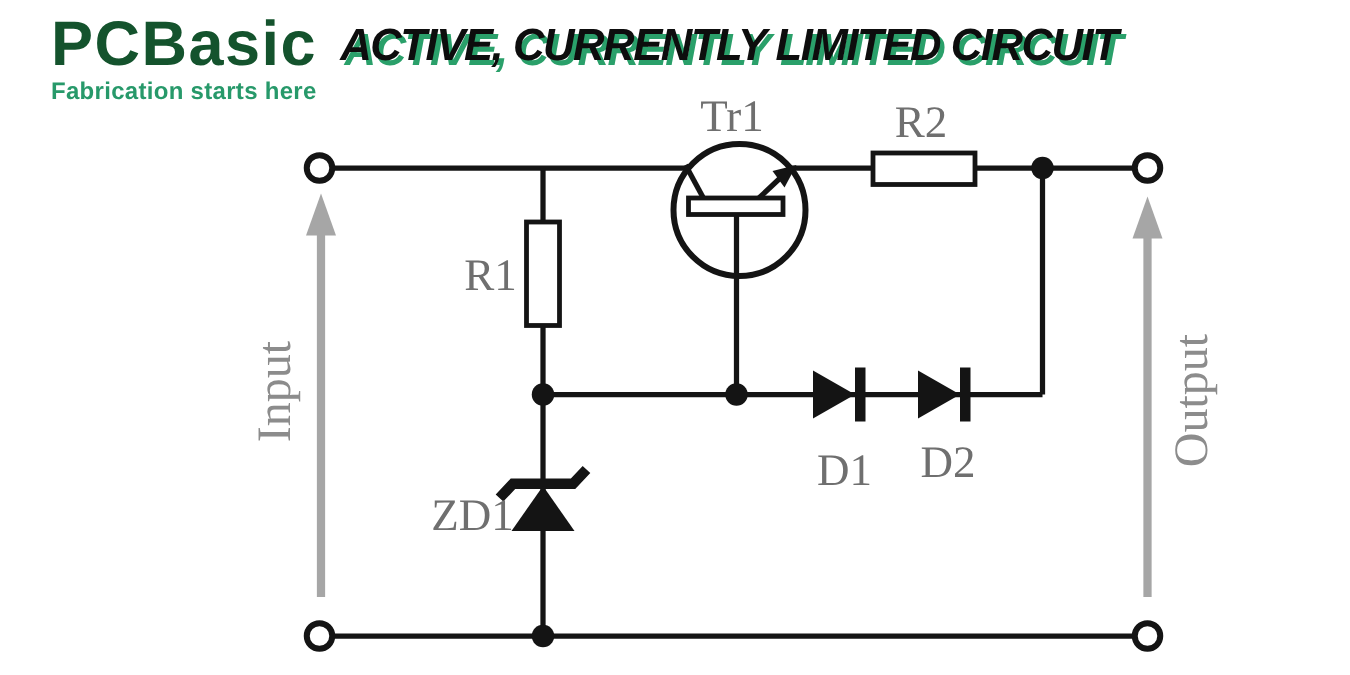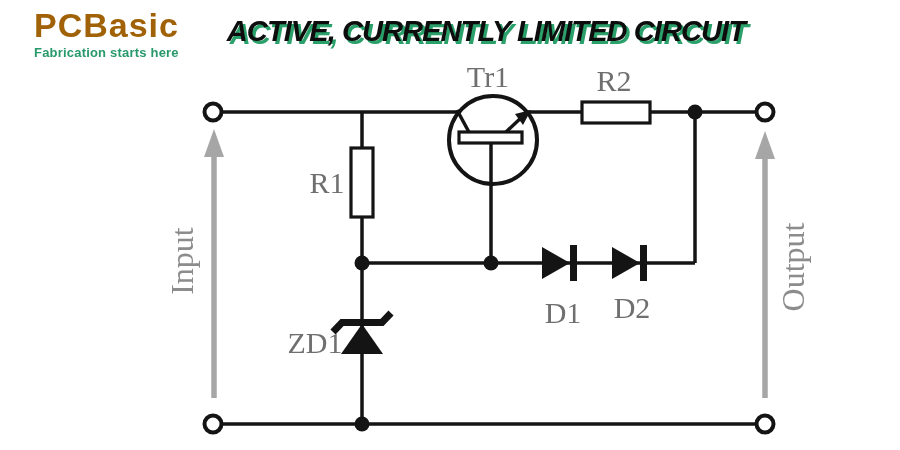--- a/index.html
+++ b/index.html
@@ -2,25 +2,25 @@
 <html><head>
 <meta charset="utf-8">
 <style>
   html,body{margin:0;padding:0;}
   body{
     width:900px;height:450px;position:relative;background:#ffffff;
     font-family:"Liberation Sans", sans-serif;overflow:hidden;
   }
   .logo{position:absolute;left:34px;top:8px;line-height:1;}
   .logo .brand{
-    font-size:34px;font-weight:bold;letter-spacing:1px;color:#a16207;
+    font-size:42px;font-weight:bold;letter-spacing:1px;color:#14532d;
     font-family:"Liberation Sans", sans-serif;
   }
   .logo .tagline{
-    margin-top:4px;font-size:13px;font-weight:bold;color:#27996a;
+    margin-top:4px;font-size:16px;font-weight:bold;color:#27996a;
     letter-spacing:0.2px;
   }
   .page-title{
     position:absolute;left:224px;top:14px;width:540px;text-align:center;
     font-family:"Liberation Sans", sans-serif;
     font-size:30px;font-weight:bold;font-style:italic;
     letter-spacing:-1px;color:#0d0d0d;white-space:nowrap;
     text-shadow:3px 3px 0 #2aa06a;
     transform:scaleX(0.97);transform-origin:left top;
   }

